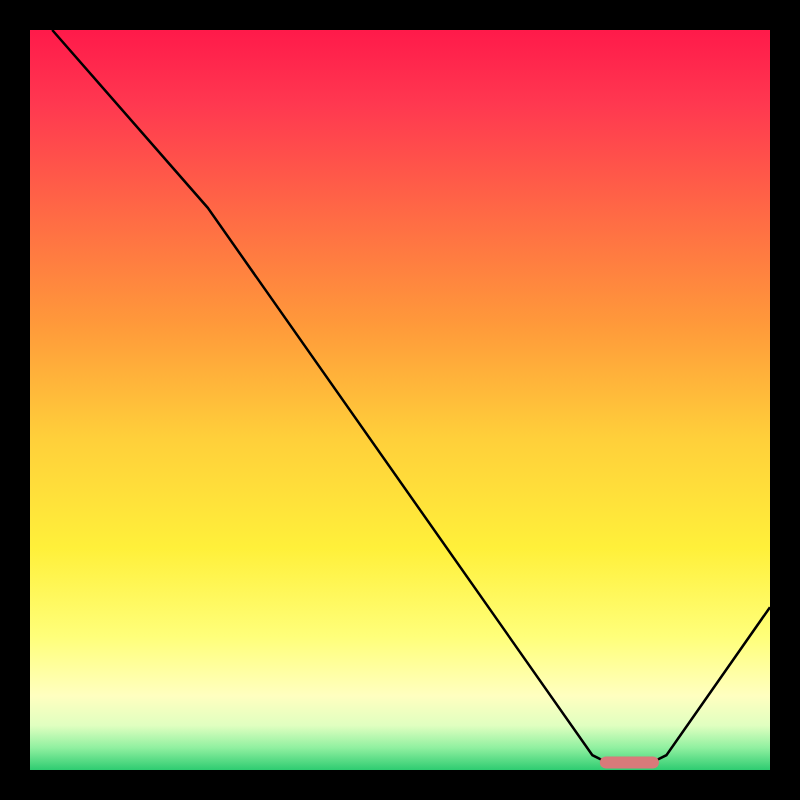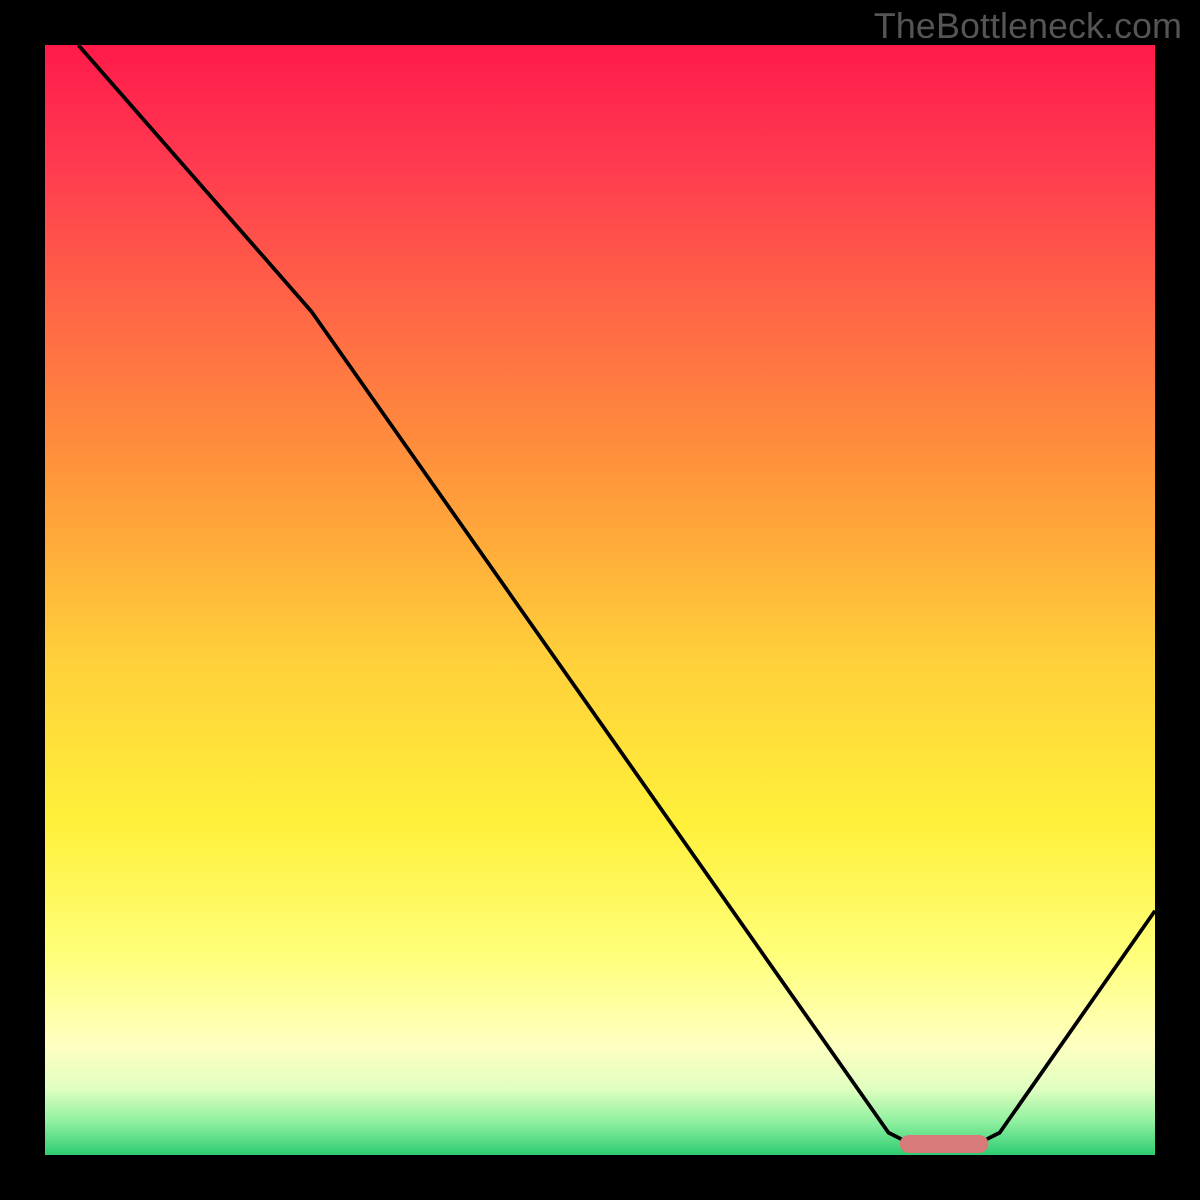--- a/index.html
+++ b/index.html
@@ -32,21 +32,20 @@
     height: 740px;
   }
   svg {
     display: block;
   }
 </style>
 </head>
 <body>
 
 <div class="chart-container">
-  <div class="watermark">TheBottleneck.com</div>
   <div class="plot-area">
     <svg id="chart-svg" width="740" height="740" viewBox="0 0 740 740">
       <defs>
         <linearGradient id="bg-grad" x1="0" y1="0" x2="0" y2="1">
             <stop offset="0%" stop-color="#ff1a4a"></stop>
             <stop offset="10%" stop-color="#ff3850"></stop>
             <stop offset="25%" stop-color="#ff6a45"></stop>
             <stop offset="40%" stop-color="#ff9a3a"></stop>
             <stop offset="55.00000000000001%" stop-color="#ffcf3a"></stop>
             <stop offset="70%" stop-color="#fff03a"></stop>

